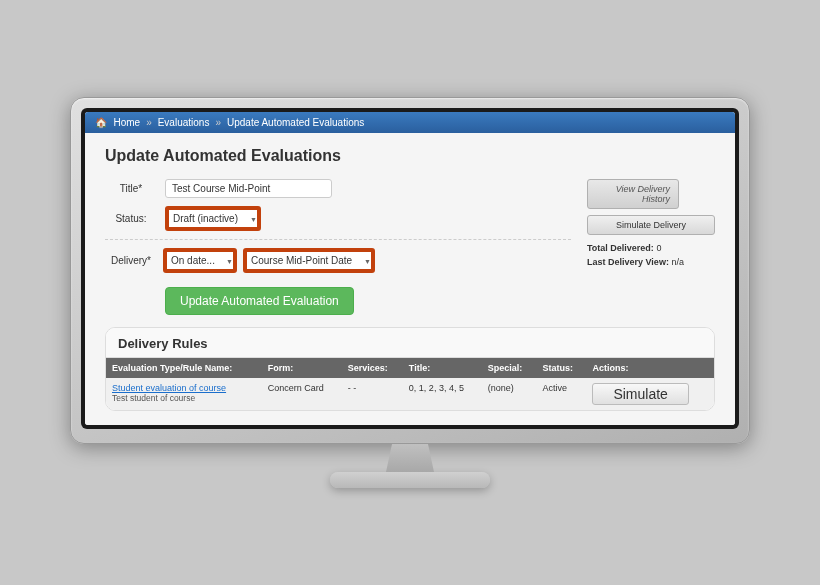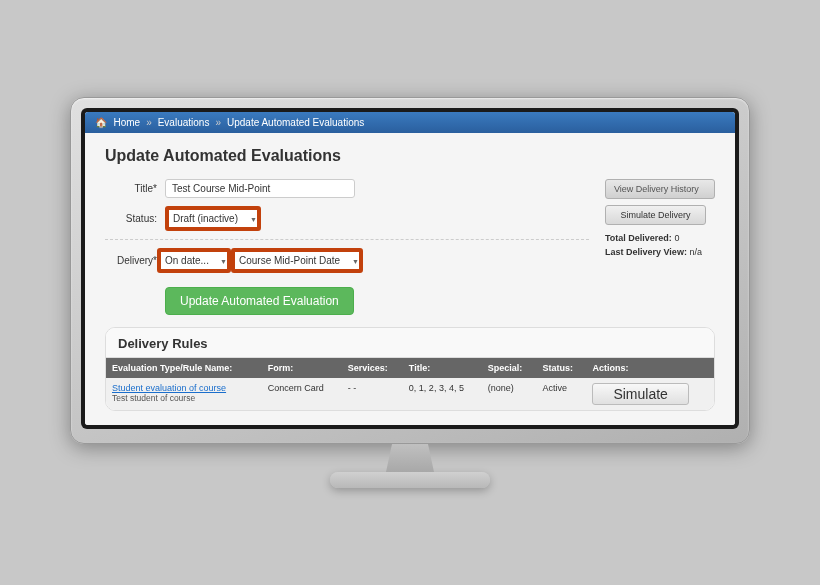--- a/index.html
+++ b/index.html
@@ -96,30 +96,30 @@
       display: flex;
       align-items: center;
       margin-bottom: 8px;
       gap: 8px;
     }
 
     .form-label {
       font-size: 10px;
       color: #333;
       width: 52px;
-      text-align: right;
+      text-align: center;
       flex-shrink: 0;
     }
 
     .form-input {
       border: 1px solid #ccc;
       border-radius: 3px;
       padding: 3px 6px;
       font-size: 10px;
-      width: 190px;
+      width: 167px;
       background: #fff;
       color: #333;
     }
 
     .select-wrapper {
       position: relative;
       display: inline-block;
     }
 
     .select-wrapper::after {
@@ -141,20 +141,21 @@
       font-size: 10px;
       background: #fff;
       color: #333;
       -webkit-appearance: none;
       appearance: none;
     }
 
     .delivery-row {
       display: flex;
       align-items: center;
+      gap: 6px;
       border-top: 1px dashed #ccc;
       padding-top: 8px;
       margin-top: 4px;
     }
 
     .sidebar-actions {
       display: flex;
       flex-direction: column;
       gap: 6px;
       align-items: flex-start;
@@ -162,33 +163,34 @@
     }
 
     .btn-view-history {
       background: linear-gradient(to bottom, #e8e8e8, #d0d0d0);
       border: 1px solid #b0b0b0;
       border-radius: 3px;
       padding: 4px 8px;
       font-size: 9px;
       color: #555;
       cursor: pointer;
-      width: 110px;
-      text-align: left;
+      width: 92px;
+      text-align: right;
+      font-style: italic;
     }
 
     .btn-simulate {
       background: linear-gradient(to bottom, #f0f0f0, #d8d8d8);
       border: 1px solid #b0b0b0;
       border-radius: 3px;
       padding: 4px 8px;
       font-size: 9px;
       color: #333;
       cursor: pointer;
-      width: 101px;
+      width: 128px;
       text-align: center;
     }
 
     .stats-block {
       font-size: 9px;
       color: #333;
       line-height: 1.6;
     }
 
     .stats-label {

